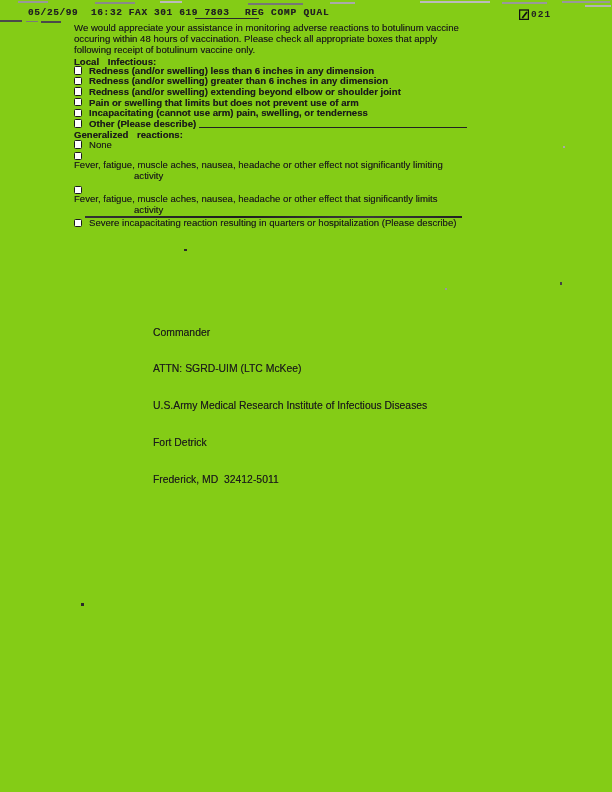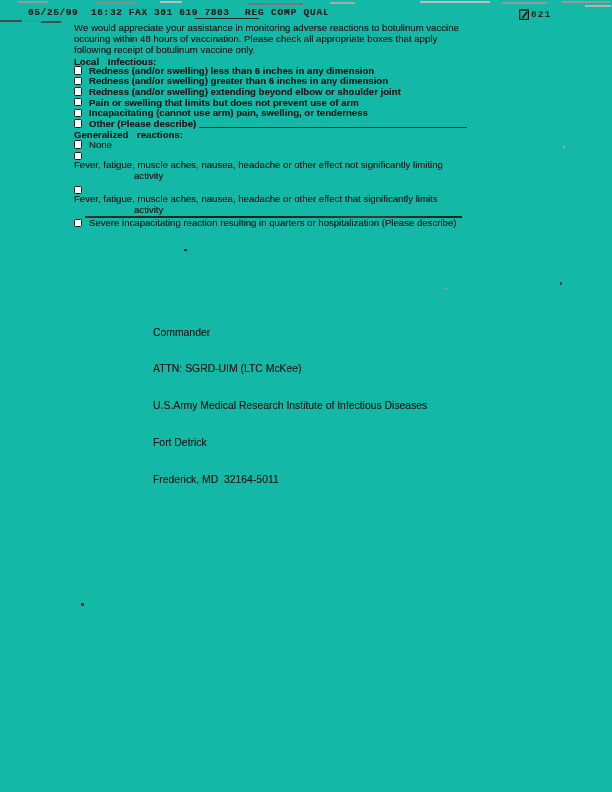--- a/index.html
+++ b/index.html
@@ -1,19 +1,19 @@
 <!DOCTYPE html>
 <html><head>
 <meta charset="utf-8">
 <style>
   html, body { margin:0; padding:0; background:#ffffff; }
   .page {
     position:relative;
     width:612px; height:792px;
-    background:#14b8a6;
+    background:#84cc16;
     overflow:hidden;
     font-family:"Liberation Sans", sans-serif;
     color:#1b1b1b;
   }
   .doc-text { text-shadow:0 0 0.5px rgba(25,25,25,0.55); }
 
   
   .noise { position:absolute; height:2px; }
   .speck { position:absolute; background:#2a2a2a; }
 
@@ -178,16 +178,16 @@
   <div class="speck" style="left:560px;top:282px;width:2px;height:3px;background:#444;"></div>
   <div class="speck" style="left:445px;top:288px;width:2px;height:1.5px;background:#999;"></div>
   <div class="speck" style="left:81px;top:603px;width:3px;height:3px;"></div>
   <div class="speck" style="left:563px;top:146px;width:2px;height:2px;background:#aaa;"></div>
 
   <div class="address doc-text">
     <div>Commander</div>
     <div>ATTN: SGRD-UIM (LTC McKee)</div>
     <div>U.S.Army Medical Research Institute of Infectious Diseases</div>
     <div>Fort Detrick</div>
-    <div>Frederick, MD  32164-5011</div>
+    <div>Frederick, MD  32412-5011</div>
   </div>
 
 </div>
 
 </body></html>

